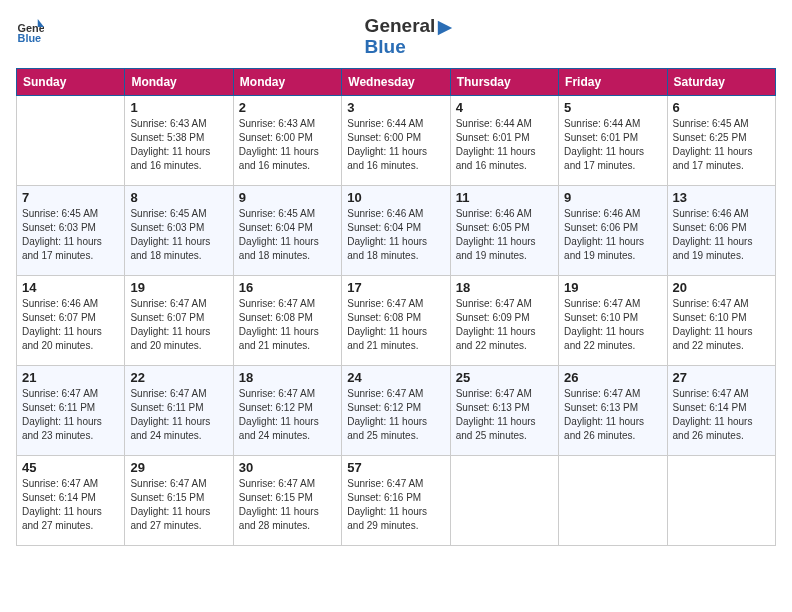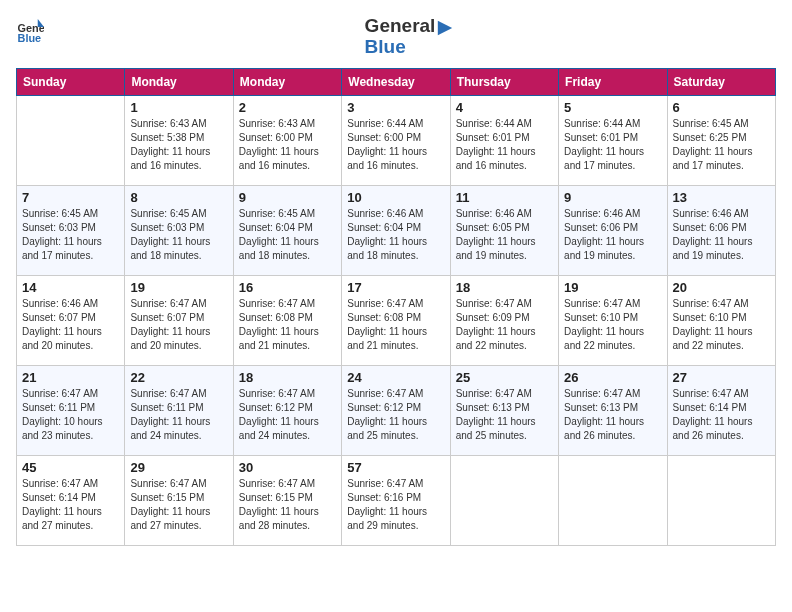--- a/index.html
+++ b/index.html
@@ -280,21 +280,21 @@
           <span>Daylight: 11 hours and 22 minutes.</span>
         </div>
       </td>
       </tr>
       <tr>
         <td>
         <span class="day-number">21</span>
         <div class="day-info">
           <span>Sunrise: 6:47 AM</span><br>
           <span>Sunset: 6:11 PM</span><br>
-          <span>Daylight: 10 hours and 23 minutes.</span>
+          <span>Daylight: 11 hours and 23 minutes.</span>
         </div>
       </td>
         <td>
         <span class="day-number">22</span>
         <div class="day-info">
           <span>Sunrise: 6:47 AM</span><br>
           <span>Sunset: 6:11 PM</span><br>
           <span>Daylight: 11 hours and 24 minutes.</span>
         </div>
       </td>

